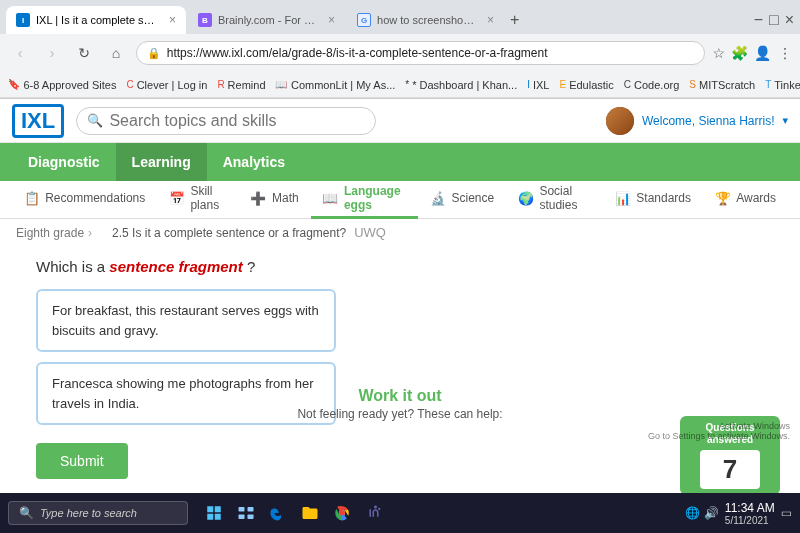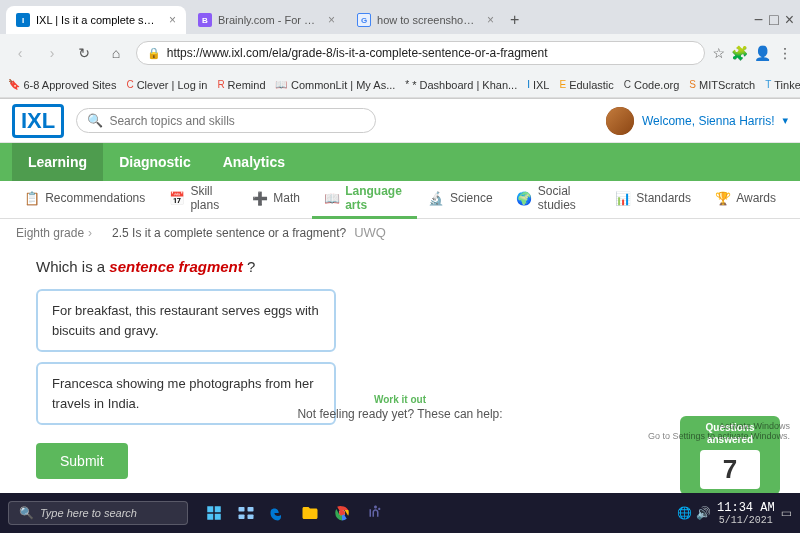--- a/index.html
+++ b/index.html
@@ -27,21 +27,21 @@
     .address-icons { display: flex; gap: 6px; align-items: center; }
     .address-icon { color: #555; font-size: 14px; cursor: pointer; }
 
     .bookmarks-bar { display: flex; align-items: center; padding: 3px 8px; gap: 10px; background: #f1f3f4; border-bottom: 1px solid #ddd; height: 26px; font-size: 11px; color: #333; overflow: hidden; }
     .bookmark-item { cursor: pointer; white-space: nowrap; color: #333; display: flex; align-items: center; gap: 3px; }
 
     
     .ixl-header { background: #fff; display: flex; align-items: center; padding: 6px 12px; border-bottom: 1px solid #e5e5e5; height: 44px; gap: 12px; }
     .ixl-logo { font-size: 22px; font-weight: bold; color: #0077cc; border: 3px solid #0077cc; padding: 1px 6px; border-radius: 4px; }
     .search-box { display: flex; align-items: center; border: 1px solid #ccc; border-radius: 20px; padding: 4px 10px; gap: 6px; flex: 1; max-width: 300px; }
-    .search-input { border: none; outline: none; font-size: 12px; color: #0c4a6e; flex: 1; background: transparent; }
+    .search-input { border: none; outline: none; font-size: 16px; color: #0c4a6e; flex: 1; background: transparent; }
     .search-icon { color: #aaa; font-size: 13px; }
     .user-area { margin-left: auto; display: flex; align-items: center; gap: 8px; }
     .user-avatar { width: 28px; height: 28px; border-radius: 50%; background: #8B4513; display: flex; align-items: center; justify-content: center; overflow: hidden; }
     .user-avatar-img { width: 100%; height: 100%; background: linear-gradient(135deg, #c47c3d, #8B4513); border-radius: 50%; }
     .user-name { font-size: 12px; color: #0077cc; font-weight: 500; }
     .user-dropdown { color: #0077cc; font-size: 11px; cursor: pointer; }
 
     
     .ixl-nav { background: #5cb85c; display: flex; height: 38px; align-items: stretch; padding: 0 12px; }
     .ixl-nav-item { display: flex; align-items: center; padding: 0 16px; color: #fff; font-size: 14px; font-weight: 600; cursor: pointer; text-decoration: none; }
@@ -75,36 +75,36 @@
     .stat-box.questions { background: #5cb85c; color: #fff; }
     .stat-box.time { background: #5bc0de; color: #fff; }
     .stat-label { font-size: 10px; font-weight: 600; line-height: 1.2; }
     .stat-value { font-size: 26px; font-weight: bold; color: #333; background: #fff; margin: 4px 0 0; border-radius: 4px; padding: 4px; }
     .time-digits { display: flex; justify-content: center; gap: 4px; background: #fff; margin: 4px 0 0; border-radius: 4px; padding: 4px; }
     .time-unit { text-align: center; }
     .time-num { font-size: 15px; font-weight: bold; color: #333; display: block; }
 
     
     .work-it-out { position: absolute; bottom: 60px; left: 0; right: 0; text-align: center; padding: 10px; }
-    .work-it-out-title { color: #5cb85c; font-size: 10px; font-weight: 600; cursor: pointer; }
+    .work-it-out-title { color: #5cb85c; font-size: 16px; font-weight: 600; cursor: pointer; }
     .work-it-out-text { font-size: 12px; color: #555; margin-top: 2px; }
 
     
     .activation-notice { position: absolute; bottom: 50px; right: 10px; font-size: 9px; color: rgba(0,0,0,0.5); text-align: right; }
 
     
     .taskbar { position: absolute; bottom: 0; left: 0; right: 0; height: 40px; background: #1a1a2e; display: flex; align-items: center; padding: 0 8px; gap: 4px; }
     .taskbar-search { display: flex; align-items: center; background: rgba(255,255,255,0.1); border: 1px solid rgba(255,255,255,0.2); border-radius: 4px; padding: 4px 10px; gap: 6px; width: 180px; }
     .taskbar-search-icon { color: #ccc; font-size: 12px; }
     .taskbar-search-text { color: #ccc; font-size: 11px; font-style: italic; }
     .taskbar-icons { display: flex; gap: 4px; margin-left: 8px; }
     .taskbar-icon { width: 28px; height: 28px; display: flex; align-items: center; justify-content: center; cursor: pointer; border-radius: 3px; }
     .taskbar-icon svg { width: 18px; height: 18px; }
     .taskbar-right { margin-left: auto; display: flex; align-items: center; gap: 6px; color: #ccc; font-size: 11px; }
-    .taskbar-time { text-align: center; font-family: Liberation Mono, monospace; }
+    .taskbar-time { text-align: left; }
     .taskbar-time-main { font-size: 12px; font-weight: 500; color: #fff; }
     .taskbar-time-date { font-size: 10px; color: #ccc; }
     .taskbar-sys-icons { display: flex; gap: 4px; align-items: center; }
     .sys-icon { color: #ccc; font-size: 12px; }
   </style>
 </head>
 <body>
 
 <div class="browser-chrome">
   <div class="tab-bar">
@@ -204,41 +204,41 @@
   <div class="user-area">
     <div class="user-avatar">
       <div class="user-avatar-img"></div>
     </div>
     <span class="user-name">Welcome, Sienna Harris!</span>
     <span class="user-dropdown">▾</span>
   </div>
 </div>
 
 <div class="ixl-nav">
+  <a class="ixl-nav-item">Diagnostic</a>
   <a class="ixl-nav-item active">Learning</a>
-  <a class="ixl-nav-item">Diagnostic</a>
   <a class="ixl-nav-item">Analytics</a>
 </div>
 
 <div class="subject-tabs">
   <div class="subject-tab">
     <span class="subject-tab-icon">📋</span>
     <span>Recommendations</span>
   </div>
   <div class="subject-tab">
     <span class="subject-tab-icon">📅</span>
     <span>Skill plans</span>
   </div>
   <div class="subject-tab">
     <span class="subject-tab-icon">➕</span>
     <span>Math</span>
   </div>
   <div class="subject-tab active">
     <span class="subject-tab-icon">📖</span>
-    <span>Language arts</span>
+    <span>Language eggs</span>
   </div>
   <div class="subject-tab">
     <span class="subject-tab-icon">🔬</span>
     <span>Science</span>
   </div>
   <div class="subject-tab">
     <span class="subject-tab-icon">🌍</span>
     <span>Social studies</span>
   </div>
   <div class="subject-tab">

